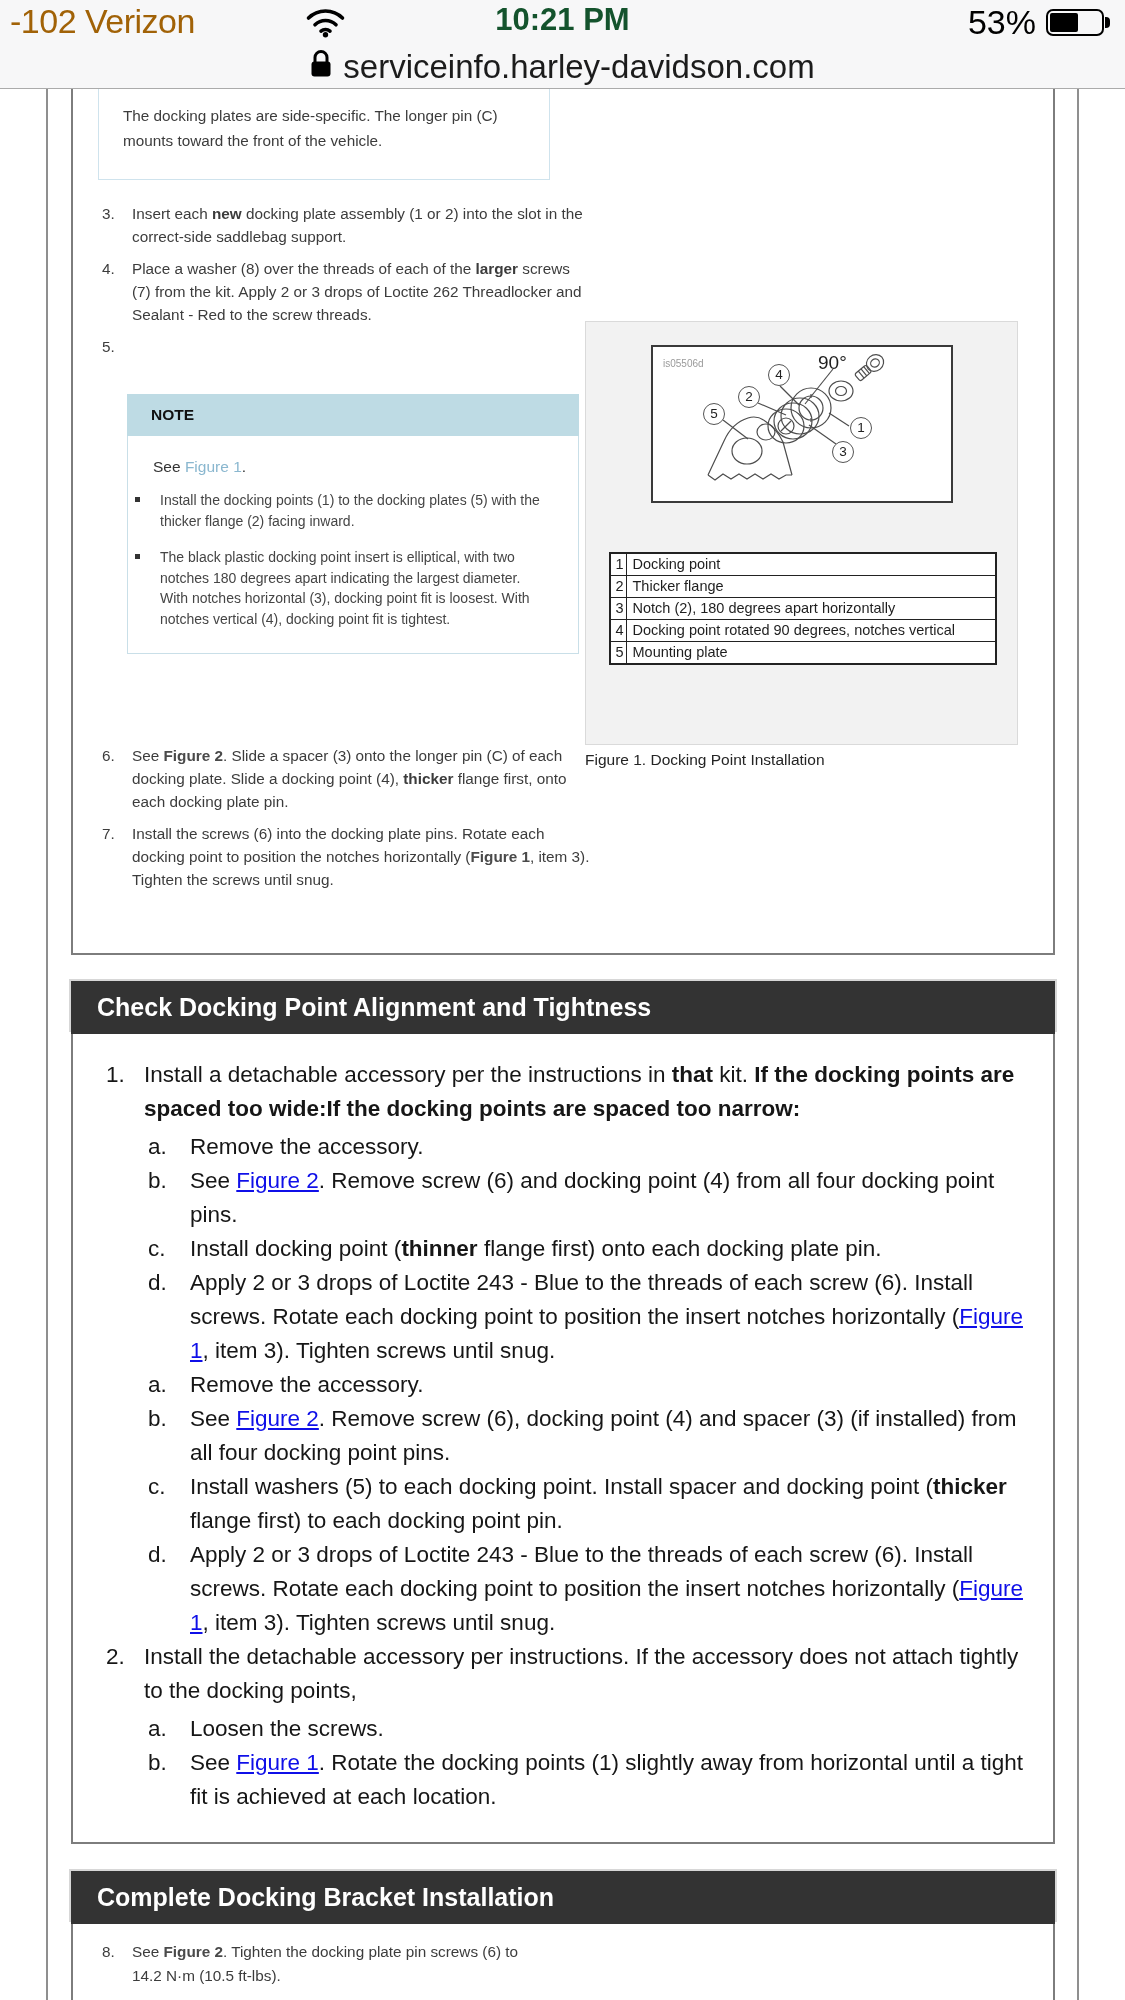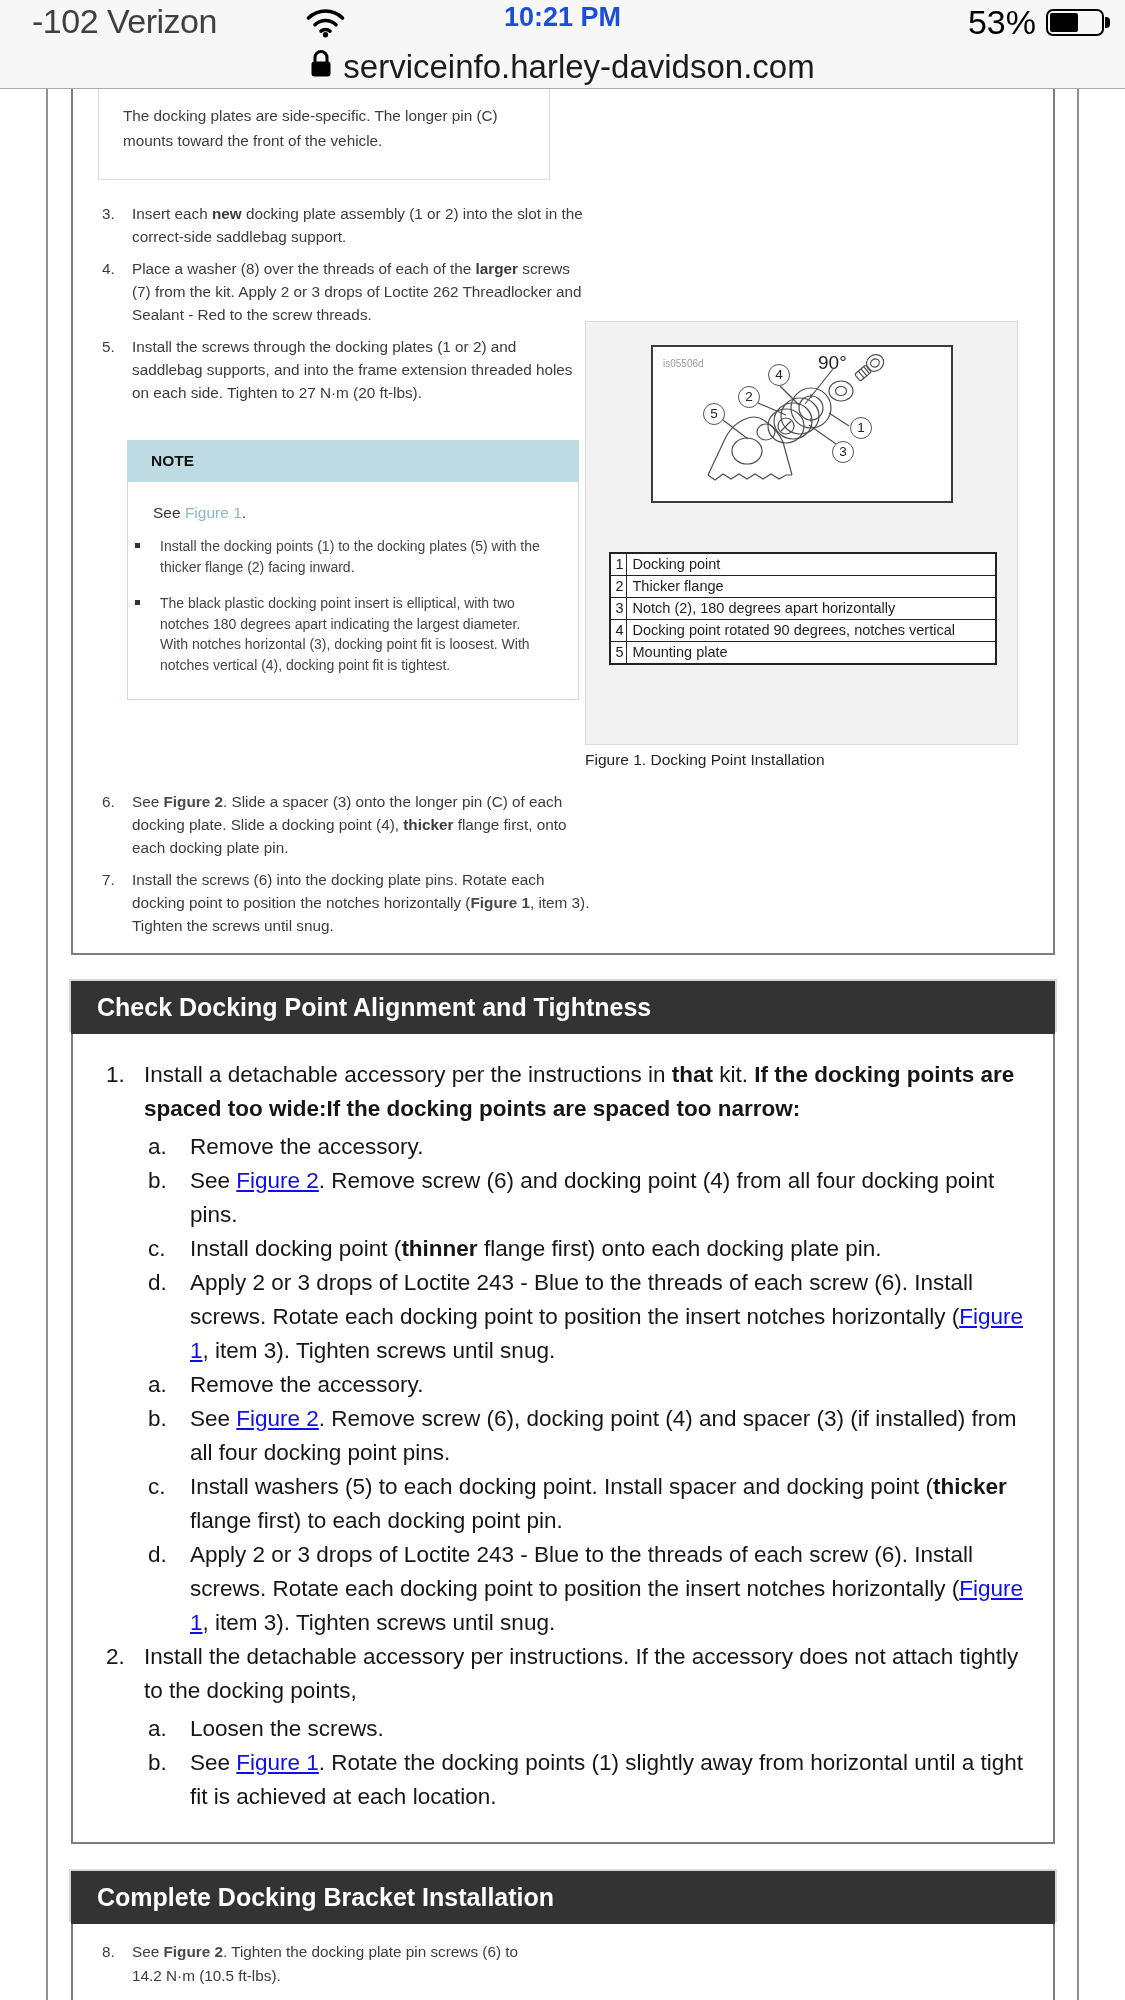--- a/index.html
+++ b/index.html
@@ -2,23 +2,23 @@
 <html><head>
 <meta charset="utf-8">
 <style>
   * { box-sizing: border-box; }
   html,body { margin:0; padding:0; }
   body { width:1125px; height:2000px; overflow:hidden; background:#fff;
          font-family:"Liberation Sans", sans-serif; color:#222; }
 
   
   .header { position:relative; height:89px; background:#f7f7f8; border-bottom:1px solid #ababab; }
-  .carrier { position:absolute; left:32px; top:2px; font-size:34px; letter-spacing:-0.5px; color:#404040; }
+  .carrier { position:absolute; left:10px; top:2px; font-size:34px; letter-spacing:-0.5px; color:#a16207; }
   .wifi { position:absolute; left:305px; top:8px; }
-  .clock { position:absolute; left:0; right:0; top:2px; text-align:center; font-size:27px; font-weight:600; color:#1d4ed8; }
+  .clock { position:absolute; left:0; right:0; top:2px; text-align:center; font-size:31px; font-weight:600; color:#14532d; }
   .sb-right { position:absolute; right:14px; top:3px; display:flex; align-items:center; gap:10px; }
   .batt-pct { font-size:34px; color:#000; }
   .batt { position:relative; width:58px; height:27px; border:2.5px solid #000; border-radius:7px; margin-right:7px; }
   .batt-fill { position:absolute; left:2px; top:2px; bottom:2px; width:52%; background:#000; border-radius:2px; }
   .batt:after { content:""; position:absolute; right:-8px; top:6px; width:5px; height:11px; background:#000; border-radius:0 4px 4px 0; }
   .urlbar { position:absolute; top:46px; left:0; right:0; height:42px; display:flex; justify-content:center; align-items:center; gap:11px; font-size:33px; color:#1c1c1c; }
 
   
   .page { position:relative; height:1911px; background:#fff; }
   .outer { position:absolute; left:46px; top:0; bottom:0; width:1033px;
@@ -134,21 +134,20 @@
           <li>
     <span class="num">3.</span>
     <div class="body"><span>Insert each </span><span class="b">new</span><span> docking plate assembly (1 or 2) into the slot in the correct-side saddlebag support.</span></div>
   </li>
           <li>
     <span class="num">4.</span>
     <div class="body"><span>Place a washer (8) over the threads of each of the </span><span class="b">larger</span><span> screws (7) from the kit. Apply 2 or 3 drops of Loctite 262 Threadlocker and Sealant - Red to the screw threads.</span></div>
   </li>
           <li>
     <span class="num">5.</span>
-    <div class="body"><span>Install the screws through the docking plates (1 or 2) and saddlebag supports, and into the frame extension threaded holes on each side. Tighten to 27 N·m (20 ft-lbs).</span></div>
   </li>
         </ol>
 
       <div class="notebox">
         <div class="note-hd">NOTE</div>
         <div class="note-bd">
           <p class="note-see"><span>See </span><a class="lnk-light" href="#">Figure 1</a><span>.</span></p>
           <ul class="note-bullets">
               <li>
     <span class="blt">

